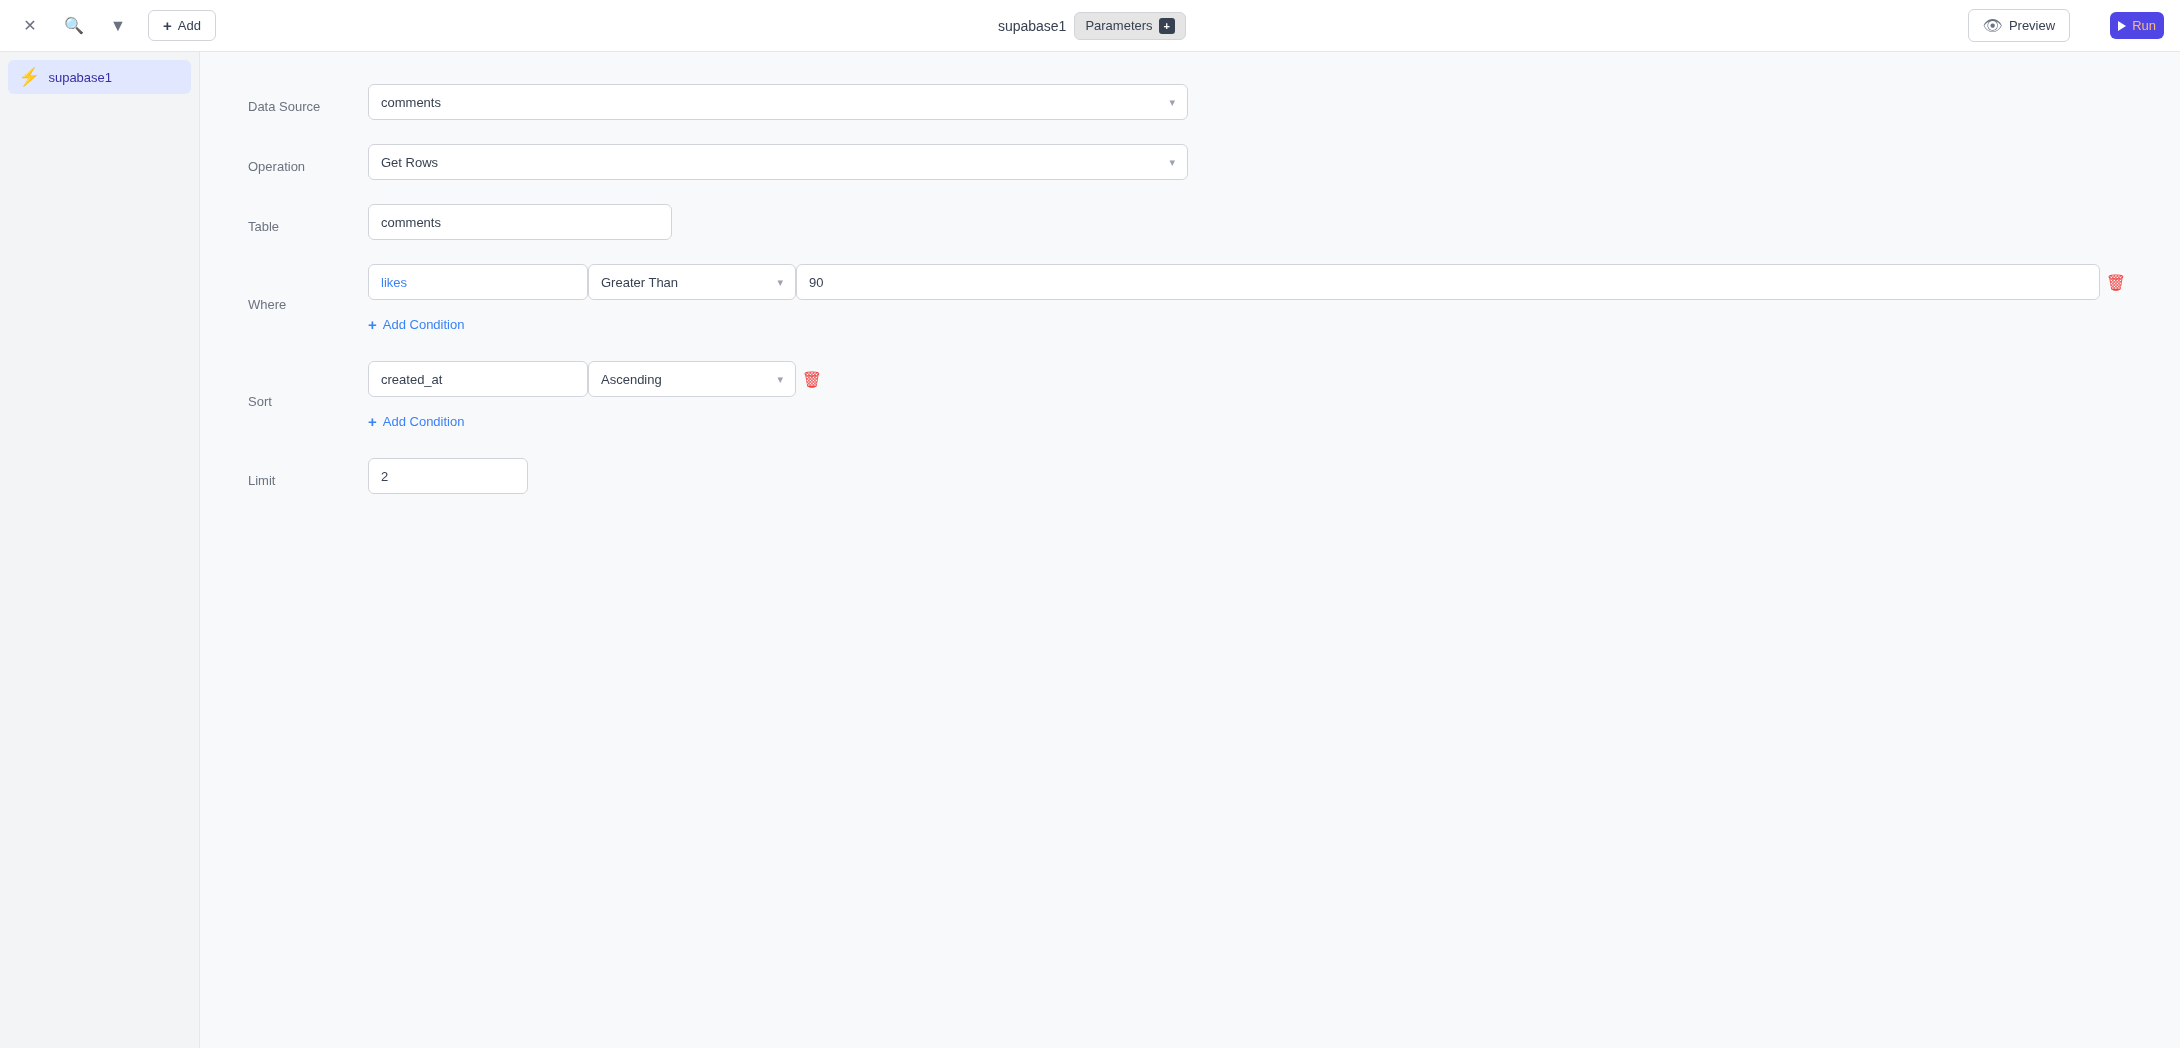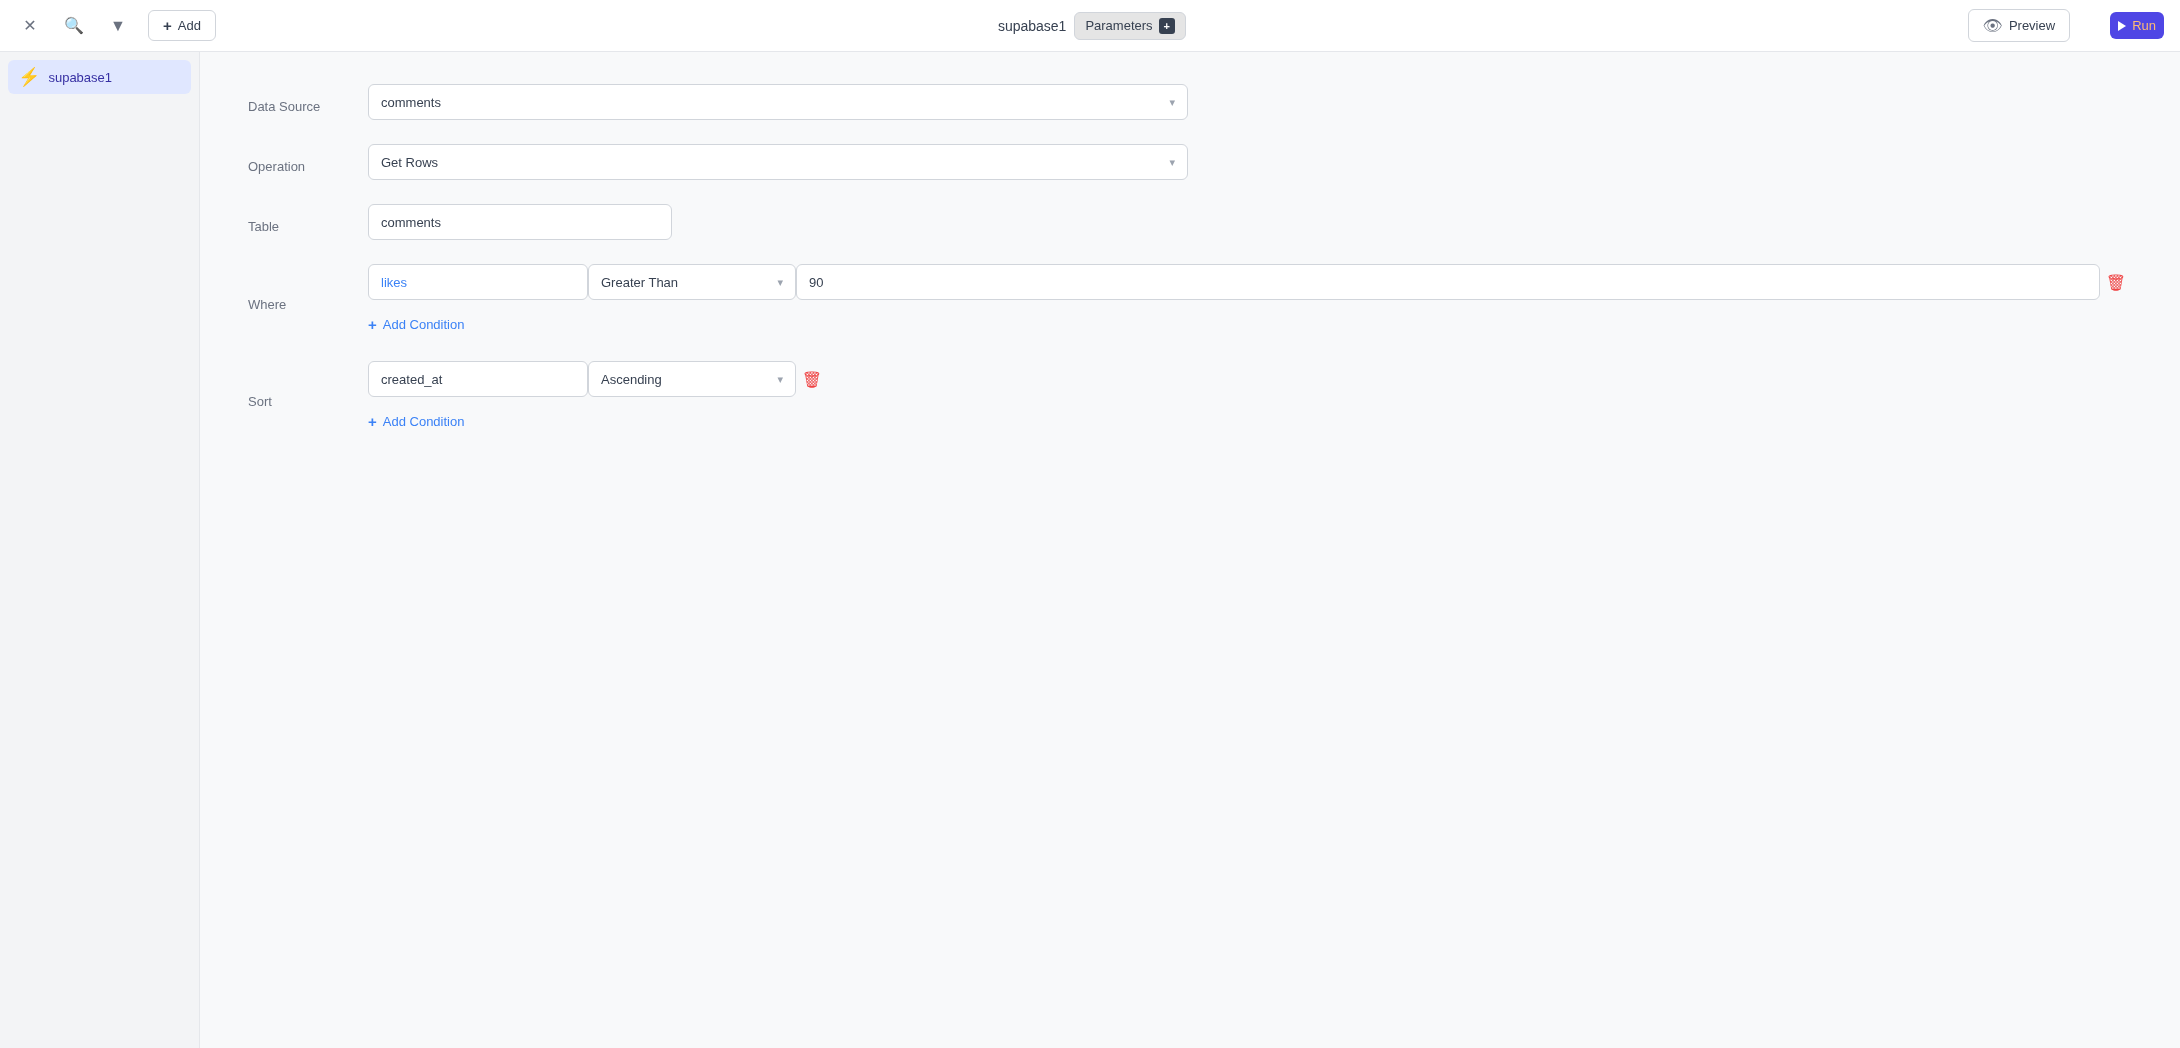--- a/index.html
+++ b/index.html
@@ -153,16 +153,22 @@
             </div>
             <button class="delete-btn">🗑</button>
           </div>
           <button class="add-condition-btn">
             <span class="add-condition-plus">+</span>
             <span>Add Condition</span>
           </button>
         </div>
       </div>
 
+      <div class="form-row">
+        <div class="form-label">Limit</div>
+        <div class="form-control">
+          <input class="input-box input-box-sm" type="text" value="2" style="">
+        </div>
+      </div>
 
     </div>
   </div>
 </div>
 
 </body></html>

